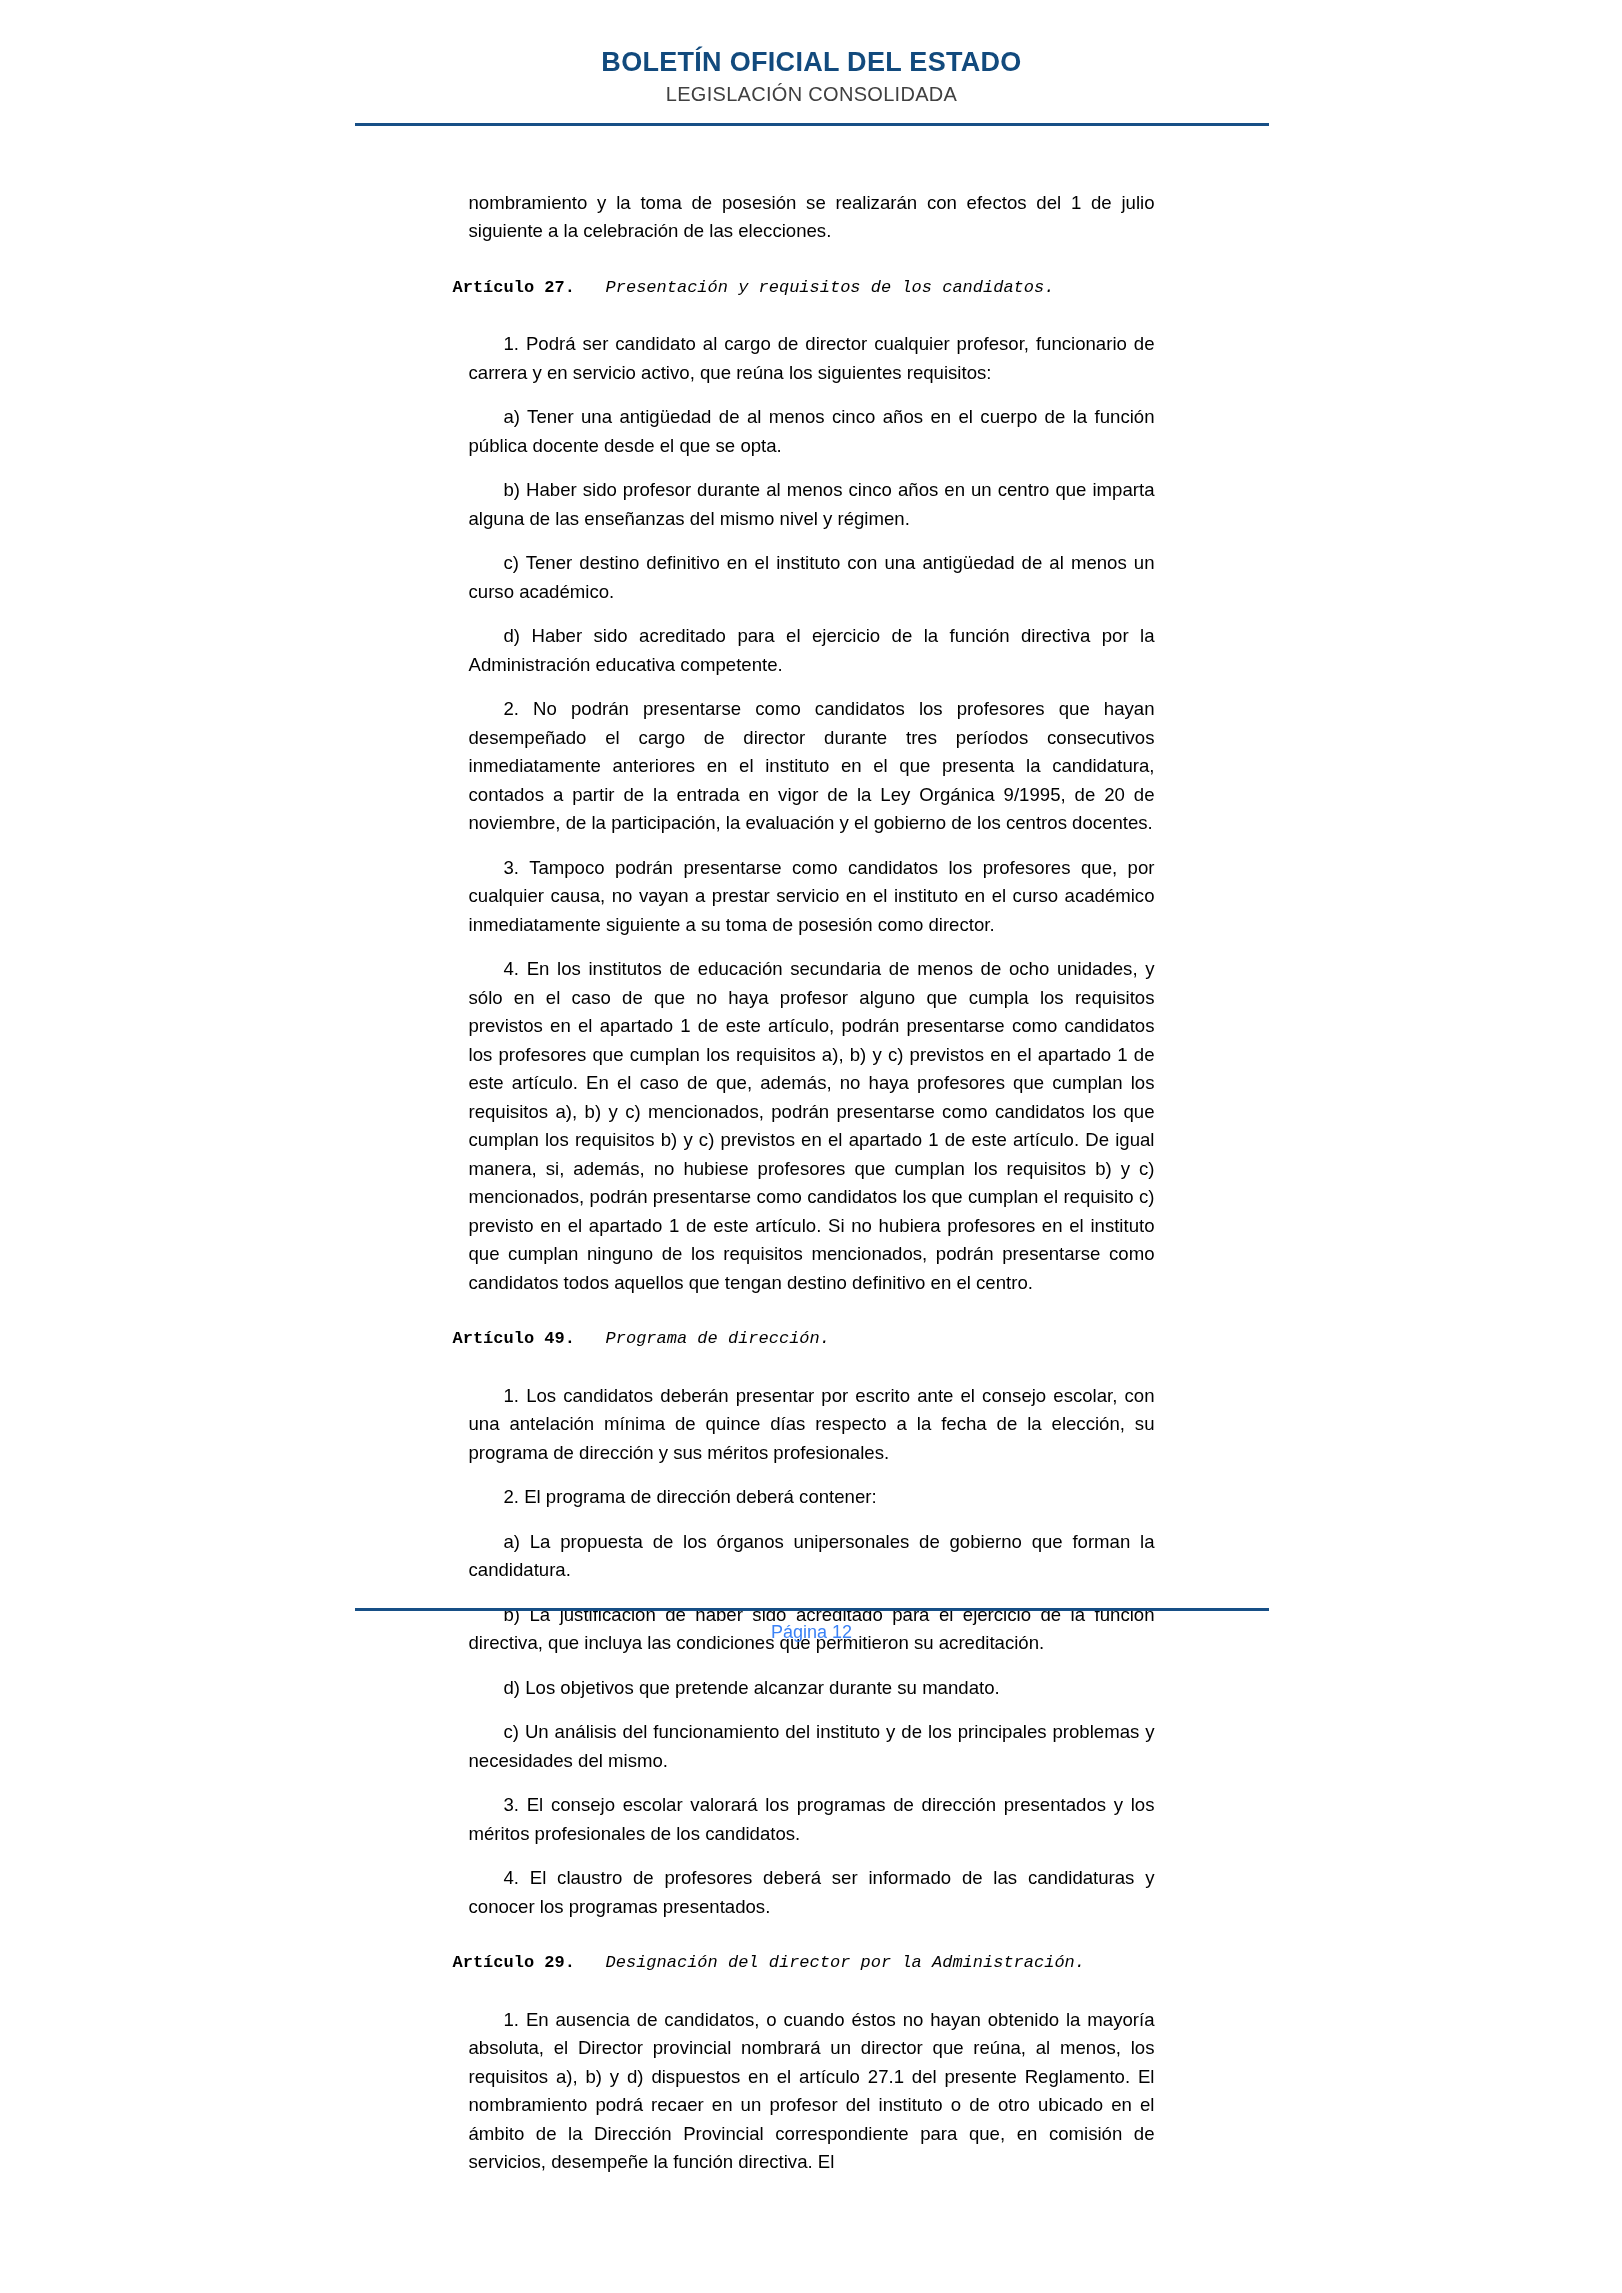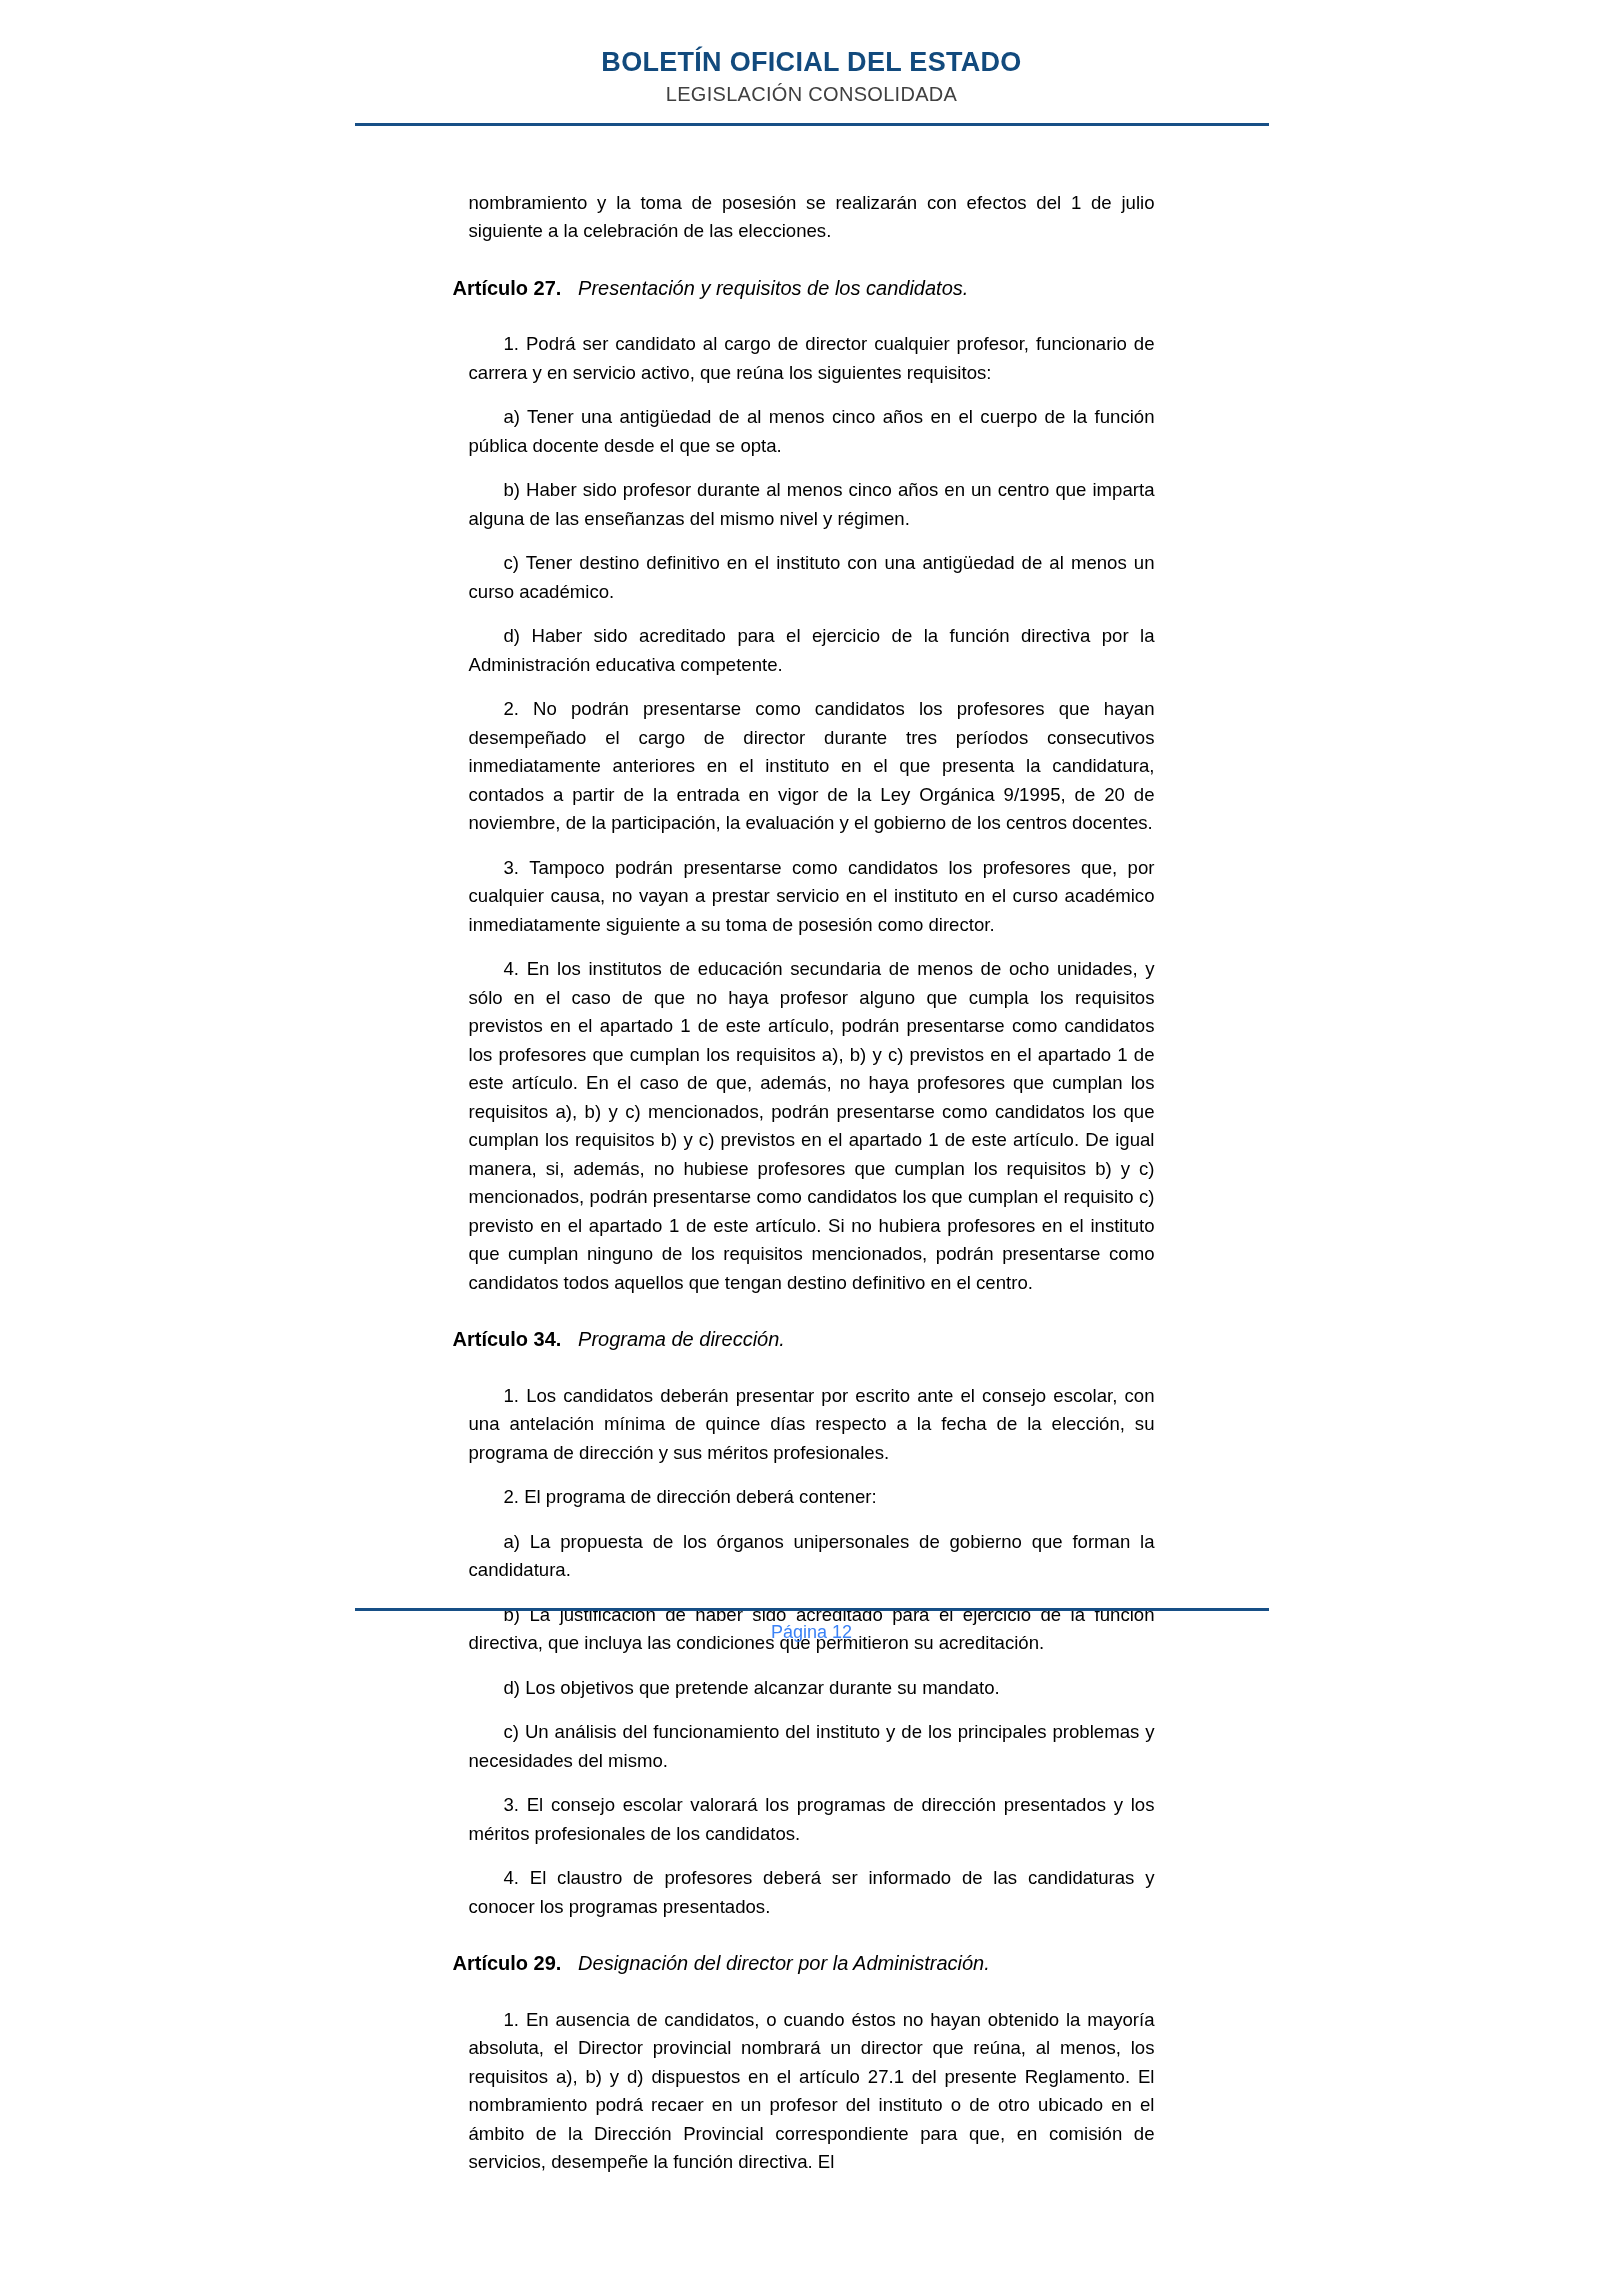--- a/index.html
+++ b/index.html
@@ -72,24 +72,25 @@
   }
   p.indent {
     text-indent: 35px;
   }
   p.gap-before {
     margin-top: 28px;
   }
 
   h2.article-heading {
     margin: 28px 0 0 0;
-    font-size: 20px;
+    font-size: 17px;
     line-height: 28.5px;
     font-weight: normal;
     text-align: left;
+    font-family: Liberation Mono, monospace;
   }
   h2.article-heading .art-num {
     font-weight: bold;
   }
   h2.article-heading .art-title {
     font-style: italic;
     font-weight: normal;
   }
 
   
@@ -136,21 +137,21 @@
     <p class="body-text indent gap-before">1. Podrá ser candidato al cargo de director cualquier profesor, funcionario de carrera y en servicio activo, que reúna los siguientes requisitos:</p>
     <p class="body-text indent">a) Tener una antigüedad de al menos cinco años en el cuerpo de la función pública docente desde el que se opta.</p>
     <p class="body-text indent">b) Haber sido profesor durante al menos cinco años en un centro que imparta alguna de las enseñanzas del mismo nivel y régimen.</p>
     <p class="body-text indent">c) Tener destino definitivo en el instituto con una antigüedad de al menos un curso académico.</p>
     <p class="body-text indent">d) Haber sido acreditado para el ejercicio de la función directiva por la Administración educativa competente.</p>
     <p class="body-text indent">2. No podrán presentarse como candidatos los profesores que hayan desempeñado el cargo de director durante tres períodos consecutivos inmediatamente anteriores en el instituto en el que presenta la candidatura, contados a partir de la entrada en vigor de la Ley Orgánica 9/1995, de 20 de noviembre, de la participación, la evaluación y el gobierno de los centros docentes.</p>
     <p class="body-text indent">3. Tampoco podrán presentarse como candidatos los profesores que, por cualquier causa, no vayan a prestar servicio en el instituto en el curso académico inmediatamente siguiente a su toma de posesión como director.</p>
     <p class="body-text indent">4. En los institutos de educación secundaria de menos de ocho unidades, y sólo en el caso de que no haya profesor alguno que cumpla los requisitos previstos en el apartado 1 de este artículo, podrán presentarse como candidatos los profesores que cumplan los requisitos a), b) y c) previstos en el apartado 1 de este artículo. En el caso de que, además, no haya profesores que cumplan los requisitos a), b) y c) mencionados, podrán presentarse como candidatos los que cumplan los requisitos b) y c) previstos en el apartado 1 de este artículo. De igual manera, si, además, no hubiese profesores que cumplan los requisitos b) y c) mencionados, podrán presentarse como candidatos los que cumplan el requisito c) previsto en el apartado 1 de este artículo. Si no hubiera profesores en el instituto que cumplan ninguno de los requisitos mencionados, podrán presentarse como candidatos todos aquellos que tengan destino definitivo en el centro.</p>
 
     <h2 class="article-heading">
-      <span class="art-num">Artículo 34.</span>
+      <span class="art-num">Artículo 49.</span>
       <span>&nbsp;</span>
       <span class="art-title">Programa de dirección.</span>
     </h2>
 
     <p class="body-text indent gap-before">1. Los candidatos deberán presentar por escrito ante el consejo escolar, con una antelación mínima de quince días respecto a la fecha de la elección, su programa de dirección y sus méritos profesionales.</p>
     <p class="body-text indent">2. El programa de dirección deberá contener:</p>
     <p class="body-text indent">a) La propuesta de los órganos unipersonales de gobierno que forman la candidatura.</p>
     <p class="body-text indent">b) La justificación de haber sido acreditado para el ejercicio de la función directiva, que incluya las condiciones que permitieron su acreditación.</p>
     <p class="body-text indent">d) Los objetivos que pretende alcanzar durante su mandato.</p>
     <p class="body-text indent">c) Un análisis del funcionamiento del instituto y de los principales problemas y necesidades del mismo.</p>

